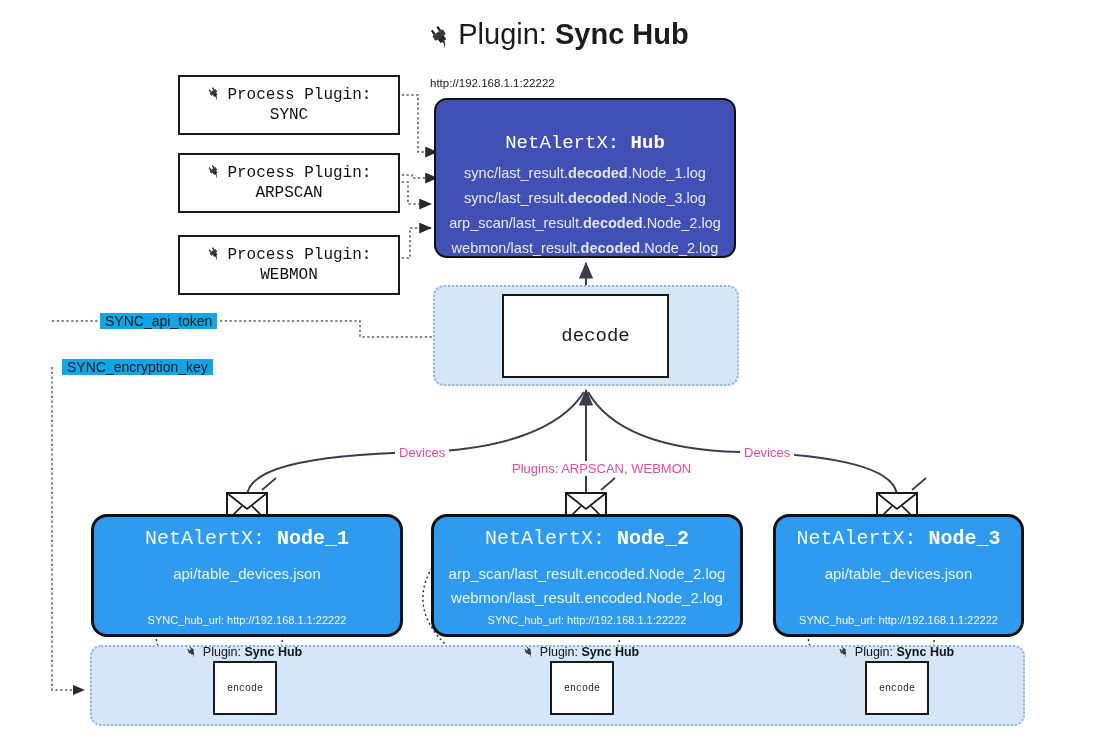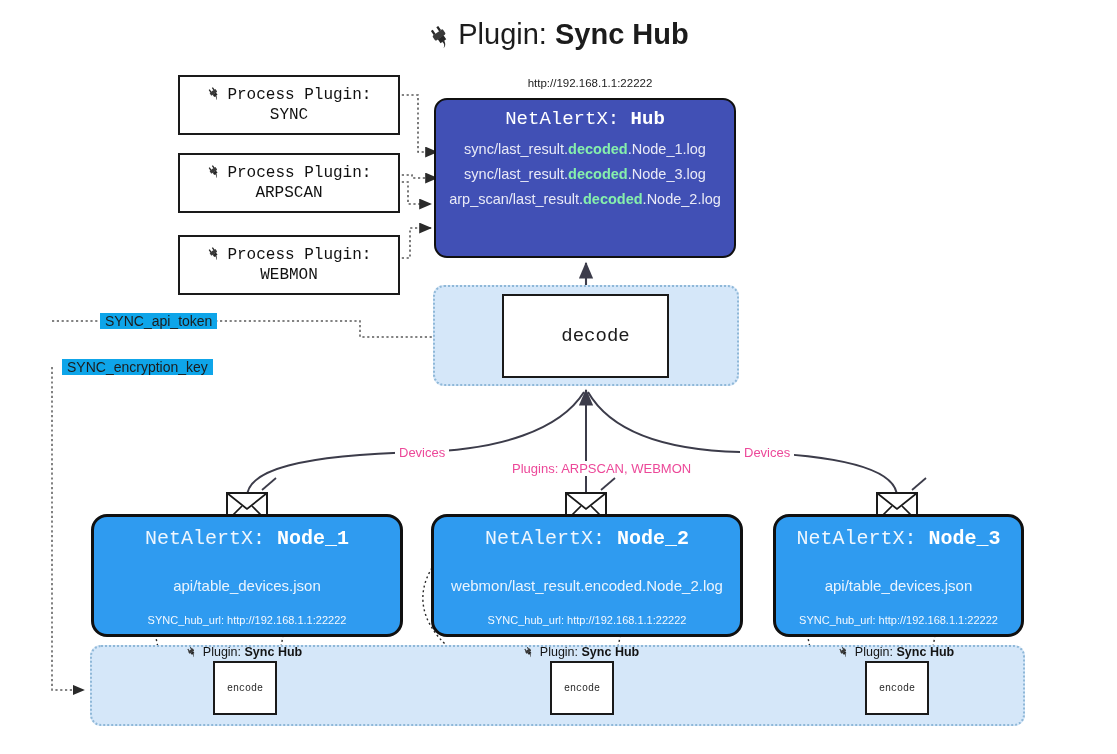--- a/index.html
+++ b/index.html
@@ -15,21 +15,21 @@
   svg.layer{position:absolute;left:0;top:0;width:1117px;height:754px;pointer-events:none;}
 
   
   #title{
     position:absolute;left:0;top:18px;width:1117px;text-align:center;
     font-size:29px;color:#1c1c1c;white-space:nowrap;
   }
   #title .plug{font-size:26px;vertical-align:-2px;margin-right:4px;display:inline-block;}
   #title .bold{font-weight:bold;}
   #hub-url{
-    position:absolute;left:430px;top:77px;width:320px;text-align:center;
+    position:absolute;left:430px;top:77px;width:320px;text-align:left;
     font-size:11.5px;color:#222;
   }
 
   
   .pbox{
     position:absolute;width:218px;height:56px;
     background:#ffffff;border:2px solid #1a1a1a;
     font-family:"Liberation Mono","DejaVu Sans Mono",monospace;
     font-size:16px;color:#111;
     display:flex;flex-direction:column;align-items:center;justify-content:center;
@@ -40,28 +40,28 @@
   .pbox .l2{white-space:nowrap;}
 
   
   #hub{
     position:absolute;left:434px;top:98px;width:302px;height:160px;
     background:#4150b5;border:2.5px solid #101010;border-radius:13px;
     box-sizing:border-box;padding-top:8px;
   }
   #hub .htitle{
     font-family:"Liberation Mono","DejaVu Sans Mono",monospace;
-    font-size:19px;color:#ffffff;text-align:center;letter-spacing:0px;white-space:nowrap;
+    font-size:19px;color:#ffffff;text-align:center;letter-spacing:0px;white-space:nowrap;margin-top:24px;
   }
   #hub .htitle .b{font-weight:bold;}
   #hub .hlines{margin-top:7px;}
   #hub .hline{
     font-size:14.5px;color:#e9eaf7;text-align:center;white-space:nowrap;line-height:1.72;
   }
-  #hub .hline b{color:#86efac;font-weight:bold;}
+  #hub .hline b{color:#e5e5e5;font-weight:bold;}
 
   
   #decode-wrap{
     position:absolute;left:433px;top:285px;width:306px;height:101px;
     background:#d5e7f9;border:2px dotted #8fb8d8;border-radius:11px;box-sizing:border-box;
   }
   #decode{
     position:absolute;left:502px;top:294px;width:167px;height:84px;
     background:#ffffff;border:2px solid #1a1a1a;box-sizing:border-box;
     display:flex;align-items:center;justify-content:center;
@@ -77,21 +77,21 @@
   
   .nodebox{
     position:absolute;background:#2f9bf0;border:3px solid #101010;border-radius:16px;
     box-sizing:border-box;
   }
   .nodebox .ntitle{
     font-family:"Liberation Mono","DejaVu Sans Mono",monospace;
     font-size:20px;color:#eef6fe;text-align:center;white-space:nowrap;margin-top:10px;
   }
   .nodebox .ntitle .b{font-weight:bold;color:#ffffff;}
-  .nodebox .nlines{margin-top:24px;}
+  .nodebox .nlines{margin-top:12px;}
   .nodebox .nline{
     font-size:15px;color:#eaf4fe;text-align:center;white-space:nowrap;line-height:1.62;
   }
   .nodebox .nurl{
     position:absolute;left:0;bottom:8px;width:100%;text-align:center;
     font-size:11px;color:#f2f8ff;white-space:nowrap;
   }
 
   
   .envelope{position:absolute;width:42px;height:30px;}
@@ -235,20 +235,21 @@
   </div>
 
   <div id="hub">
     <div class="htitle">
       <span>NetAlertX: </span><span class="b">Hub</span>
     </div>
     <div class="hlines">
       <div class="hline"><span>sync/last_result.</span><b>decoded</b><span>.Node_1.log</span></div>
       <div class="hline"><span>sync/last_result.</span><b>decoded</b><span>.Node_3.log</span></div>
       <div class="hline"><span>arp_scan/last_result.</span><b>decoded</b><span>.Node_2.log</span></div>
+      <div class="hline"><span>webmon/last_result.</span><b>decoded</b><span>.Node_2.log</span></div>
     </div>
   </div>
 
   <div id="decode-wrap"></div>
   <div id="decode">decode</div>
 
   <div class="keylabel" style="left:100px;top:313px;">SYNC_api_token</div>
   <div class="keylabel" style="left:62px;top:359px;">SYNC_encryption_key</div>
 
   <div class="edgelabel" style="left:395px;top:445px;">Devices</div>
@@ -281,20 +282,21 @@
     <div class="ntitle"><span>NetAlertX: </span><span class="b">Node_1</span></div>
     <div class="nlines">
       <div class="nline">api/table_devices.json</div>
     </div>
     <div class="nurl">SYNC_hub_url: http://192.168.1.1:22222</div>
   </div>
 
   <div class="nodebox" style="left:431px;top:514px;width:312px;height:123px;">
     <div class="ntitle"><span>NetAlertX: </span><span class="b">Node_2</span></div>
     <div class="nlines">
+      <div class="nline">arp_scan/last_result.encoded.Node_2.log</div>
       <div class="nline">webmon/last_result.encoded.Node_2.log</div>
     </div>
     <div class="nurl">SYNC_hub_url: http://192.168.1.1:22222</div>
   </div>
 
   <div class="nodebox" style="left:773px;top:514px;width:251px;height:123px;">
     <div class="ntitle"><span>NetAlertX: </span><span class="b">Node_3</span></div>
     <div class="nlines">
       <div class="nline">api/table_devices.json</div>
     </div>

